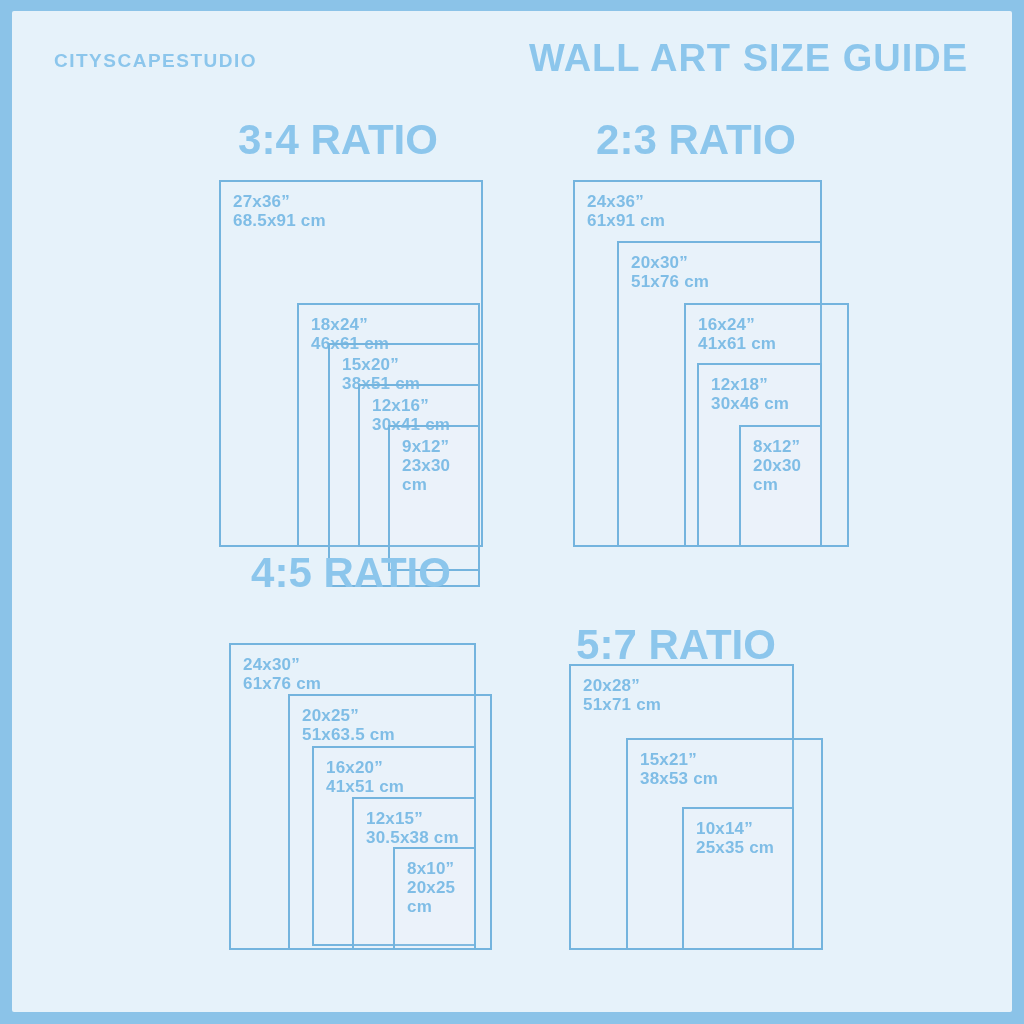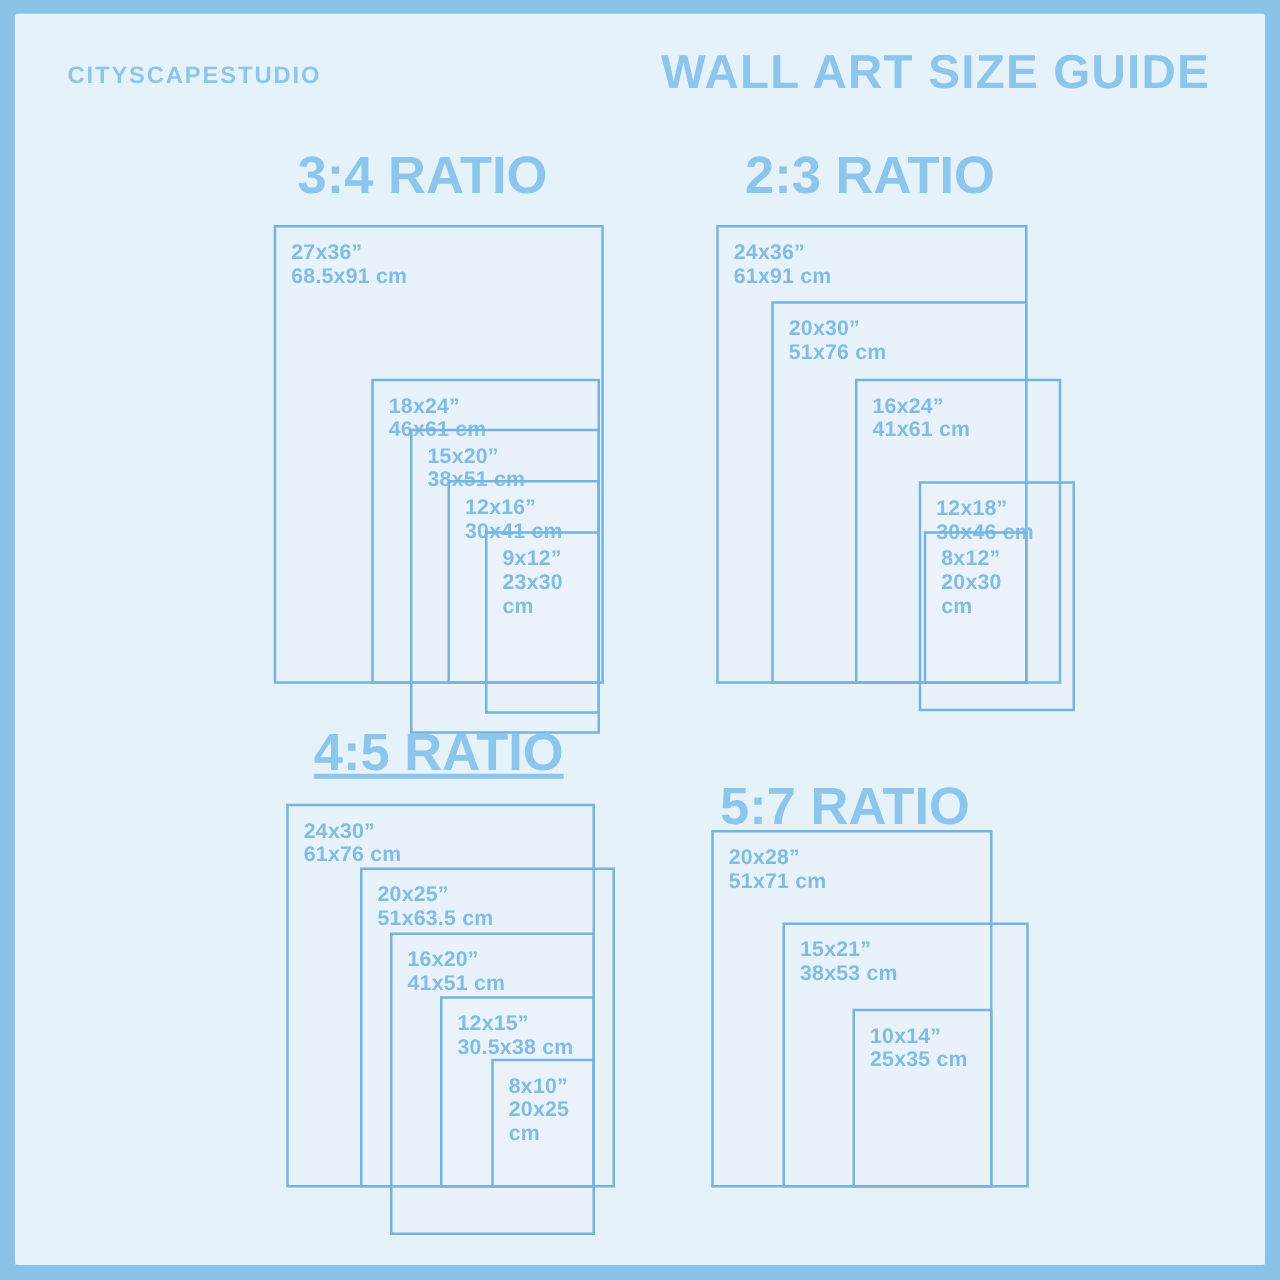--- a/index.html
+++ b/index.html
@@ -94,34 +94,34 @@
     <div class="panel-title" style="left: 696px; top: 119px;">2:3 RATIO</div>
     <div class="size-rect" style="left: 573px; top: 180px; width: 249px; height: 367px;">
       <div class="size-label"><span>24x36”</span><br><span>61x91 cm</span></div>
     </div>
     <div class="size-rect" style="left: 617px; top: 241px; width: 205px; height: 306px;">
       <div class="size-label"><span>20x30”</span><br><span>51x76 cm</span></div>
     </div>
     <div class="size-rect" style="left: 657px; top: 303px; width: 165px; height: 244px; margin-left: 27px;">
       <div class="size-label"><span>16x24”</span><br><span>41x61 cm</span></div>
     </div>
-    <div class="size-rect" style="left: 697px; top: 385px; width: 125px; height: 184px; margin-left: 38px;">
+    <div class="size-rect" style="left: 697px; top: 363px; width: 125px; height: 184px;">
       <div class="size-label"><span>12x18”</span><br><span>30x46 cm</span></div>
     </div>
     <div class="size-rect" style="left: 739px; top: 425px; width: 83px; height: 122px;">
       <div class="size-label"><span>8x12”</span><br><span>20x30 cm</span></div>
     </div>
-    <div class="panel-title" style="left: 351px; top: 581px; text-decoration: underline;">4:5 RATIO</div>
+    <div class="panel-title" style="left: 351px; top: 552px;">4:5 RATIO</div>
     <div class="size-rect" style="left: 229px; top: 643px; width: 247px; height: 307px;">
       <div class="size-label"><span>24x30”</span><br><span>61x76 cm</span></div>
     </div>
     <div class="size-rect" style="left: 288px; top: 694px; width: 204px; height: 256px;">
       <div class="size-label"><span>20x25”</span><br><span>51x63.5 cm</span></div>
     </div>
-    <div class="size-rect" style="left: 312px; top: 746px; width: 164px; height: 242px;">
+    <div class="size-rect" style="left: 312px; top: 746px; width: 164px; height: 200px;">
       <div class="size-label"><span>16x20”</span><br><span>41x51 cm</span></div>
     </div>
     <div class="size-rect" style="left: 352px; top: 797px; width: 124px; height: 153px;">
       <div class="size-label"><span>12x15”</span><br><span>30.5x38 cm</span></div>
     </div>
     <div class="size-rect" style="left: 393px; top: 847px; width: 83px; height: 103px;">
       <div class="size-label"><span>8x10”</span><br><span>20x25 cm</span></div>
     </div>
     <div class="panel-title" style="left: 676px; top: 582px; margin-top: 42px;">5:7 RATIO</div>
     <div class="size-rect" style="left: 569px; top: 664px; width: 225px; height: 286px;">

